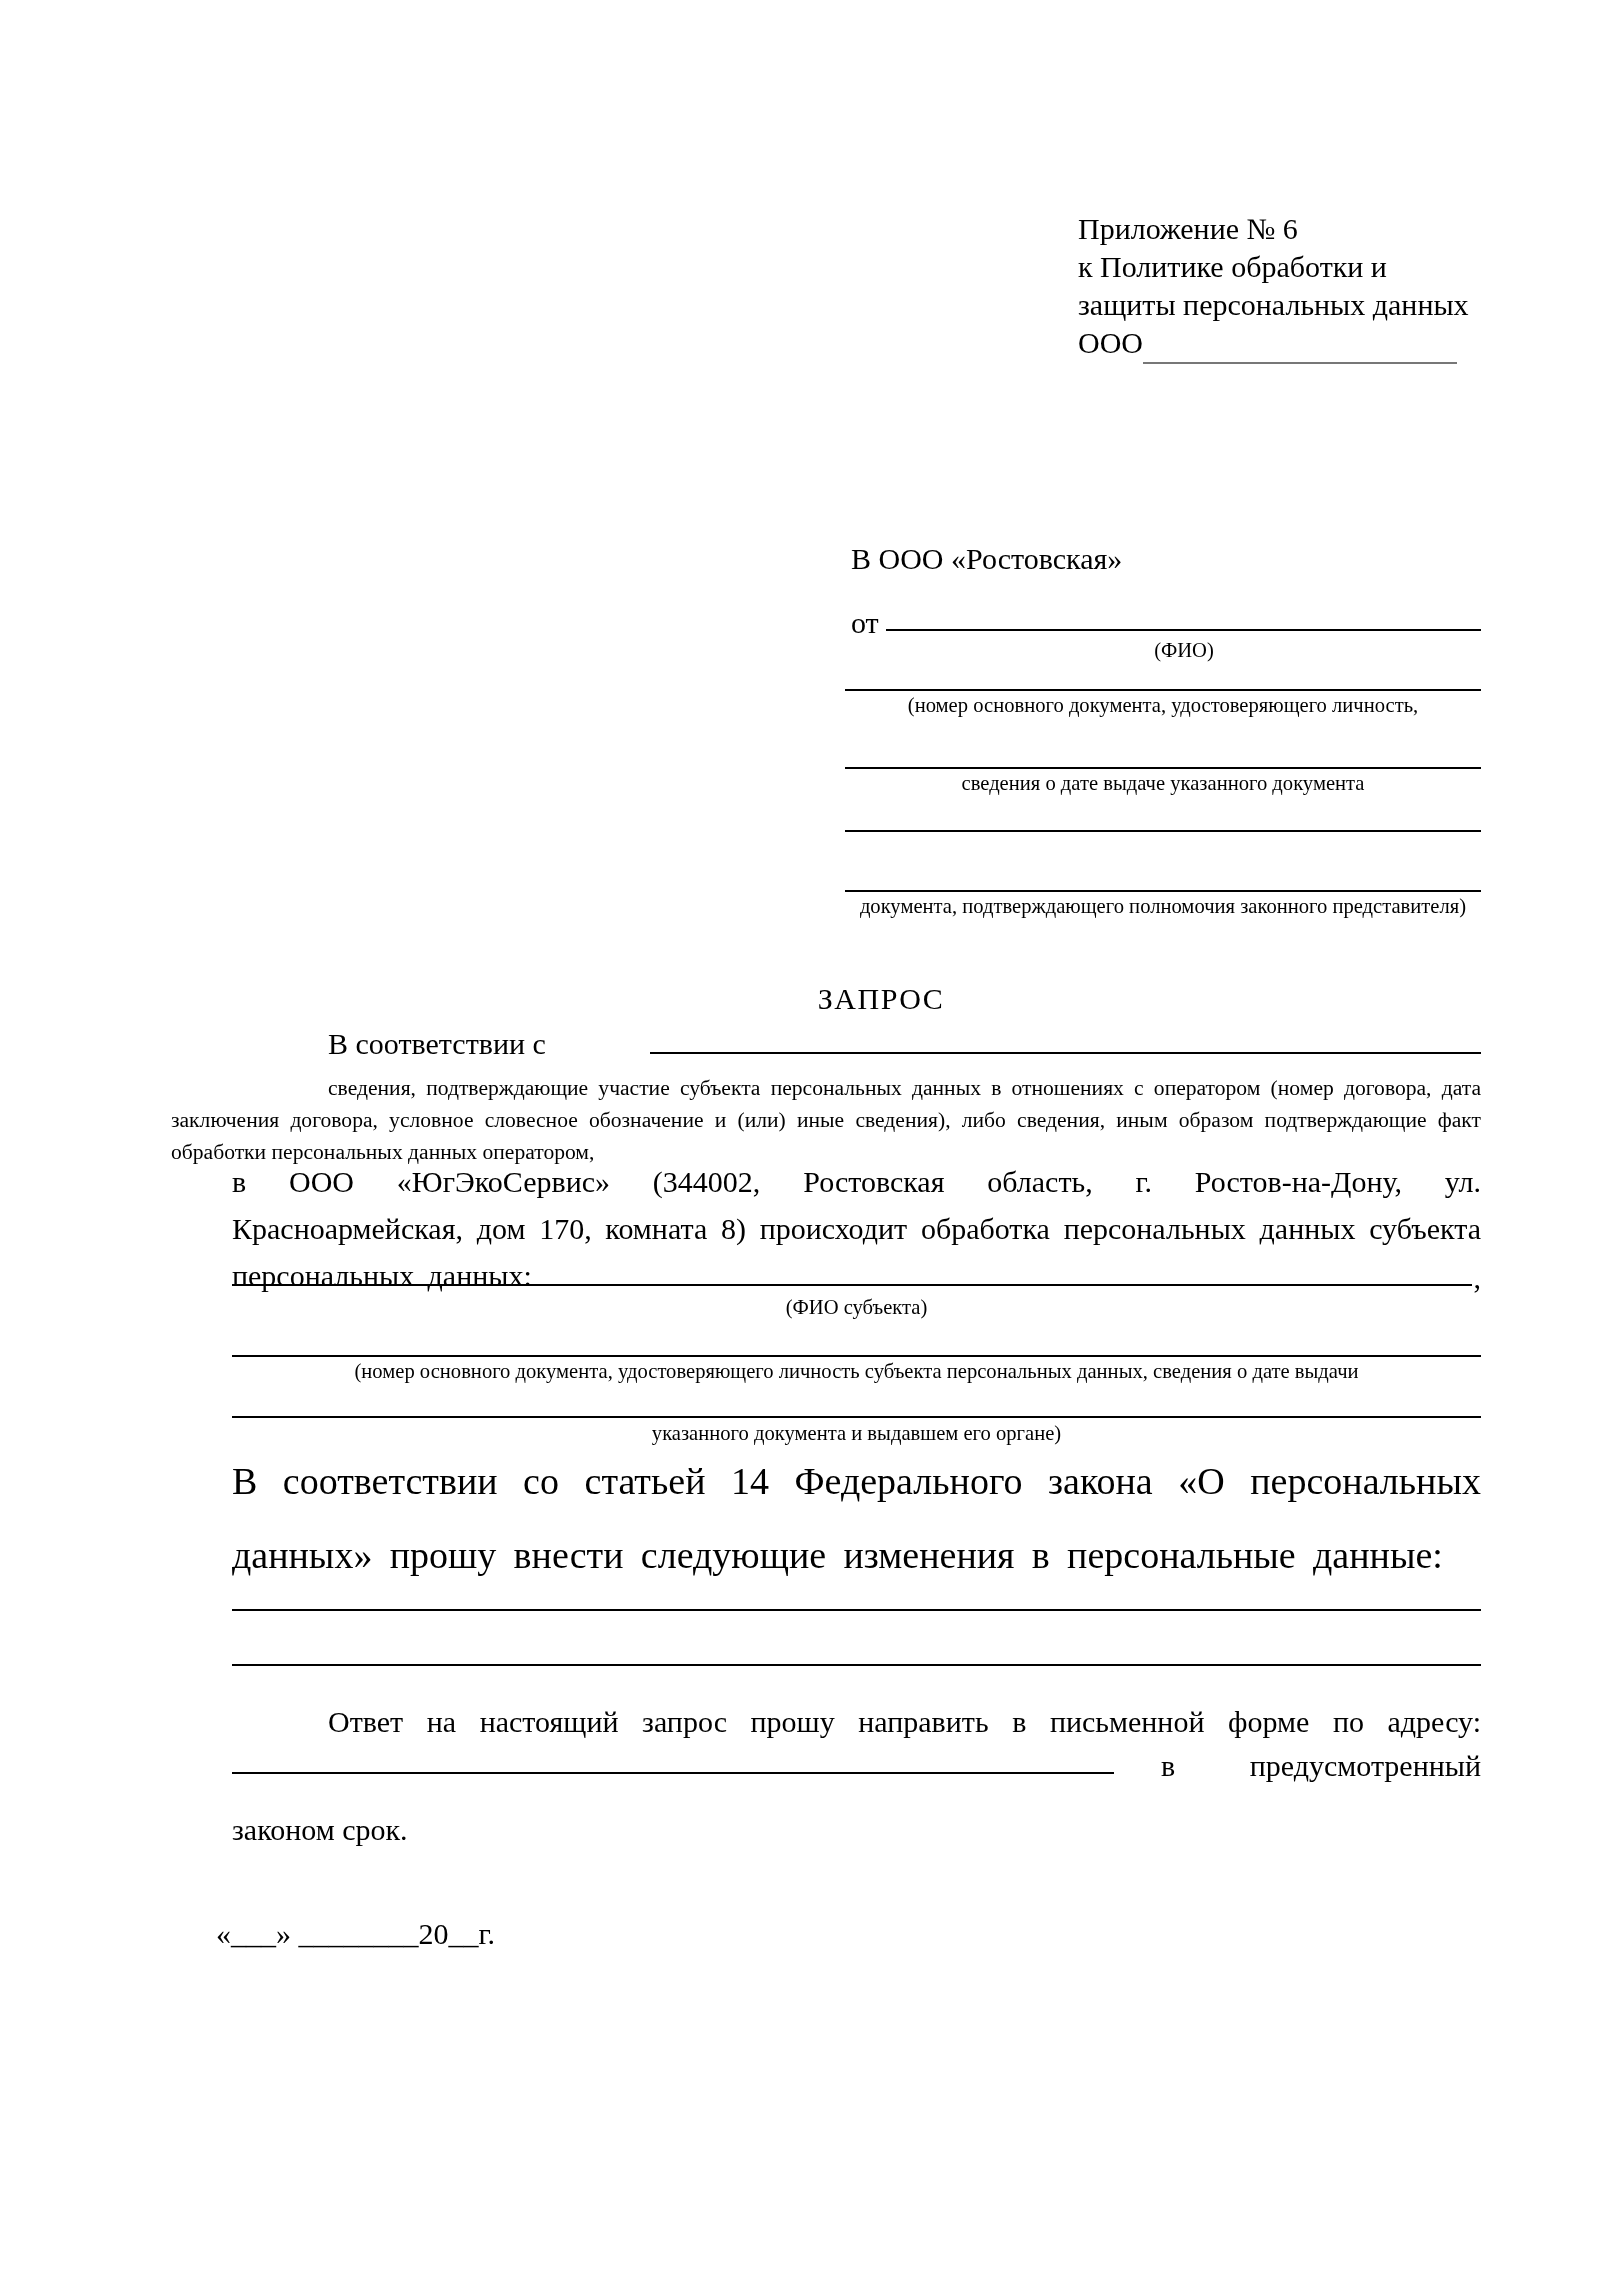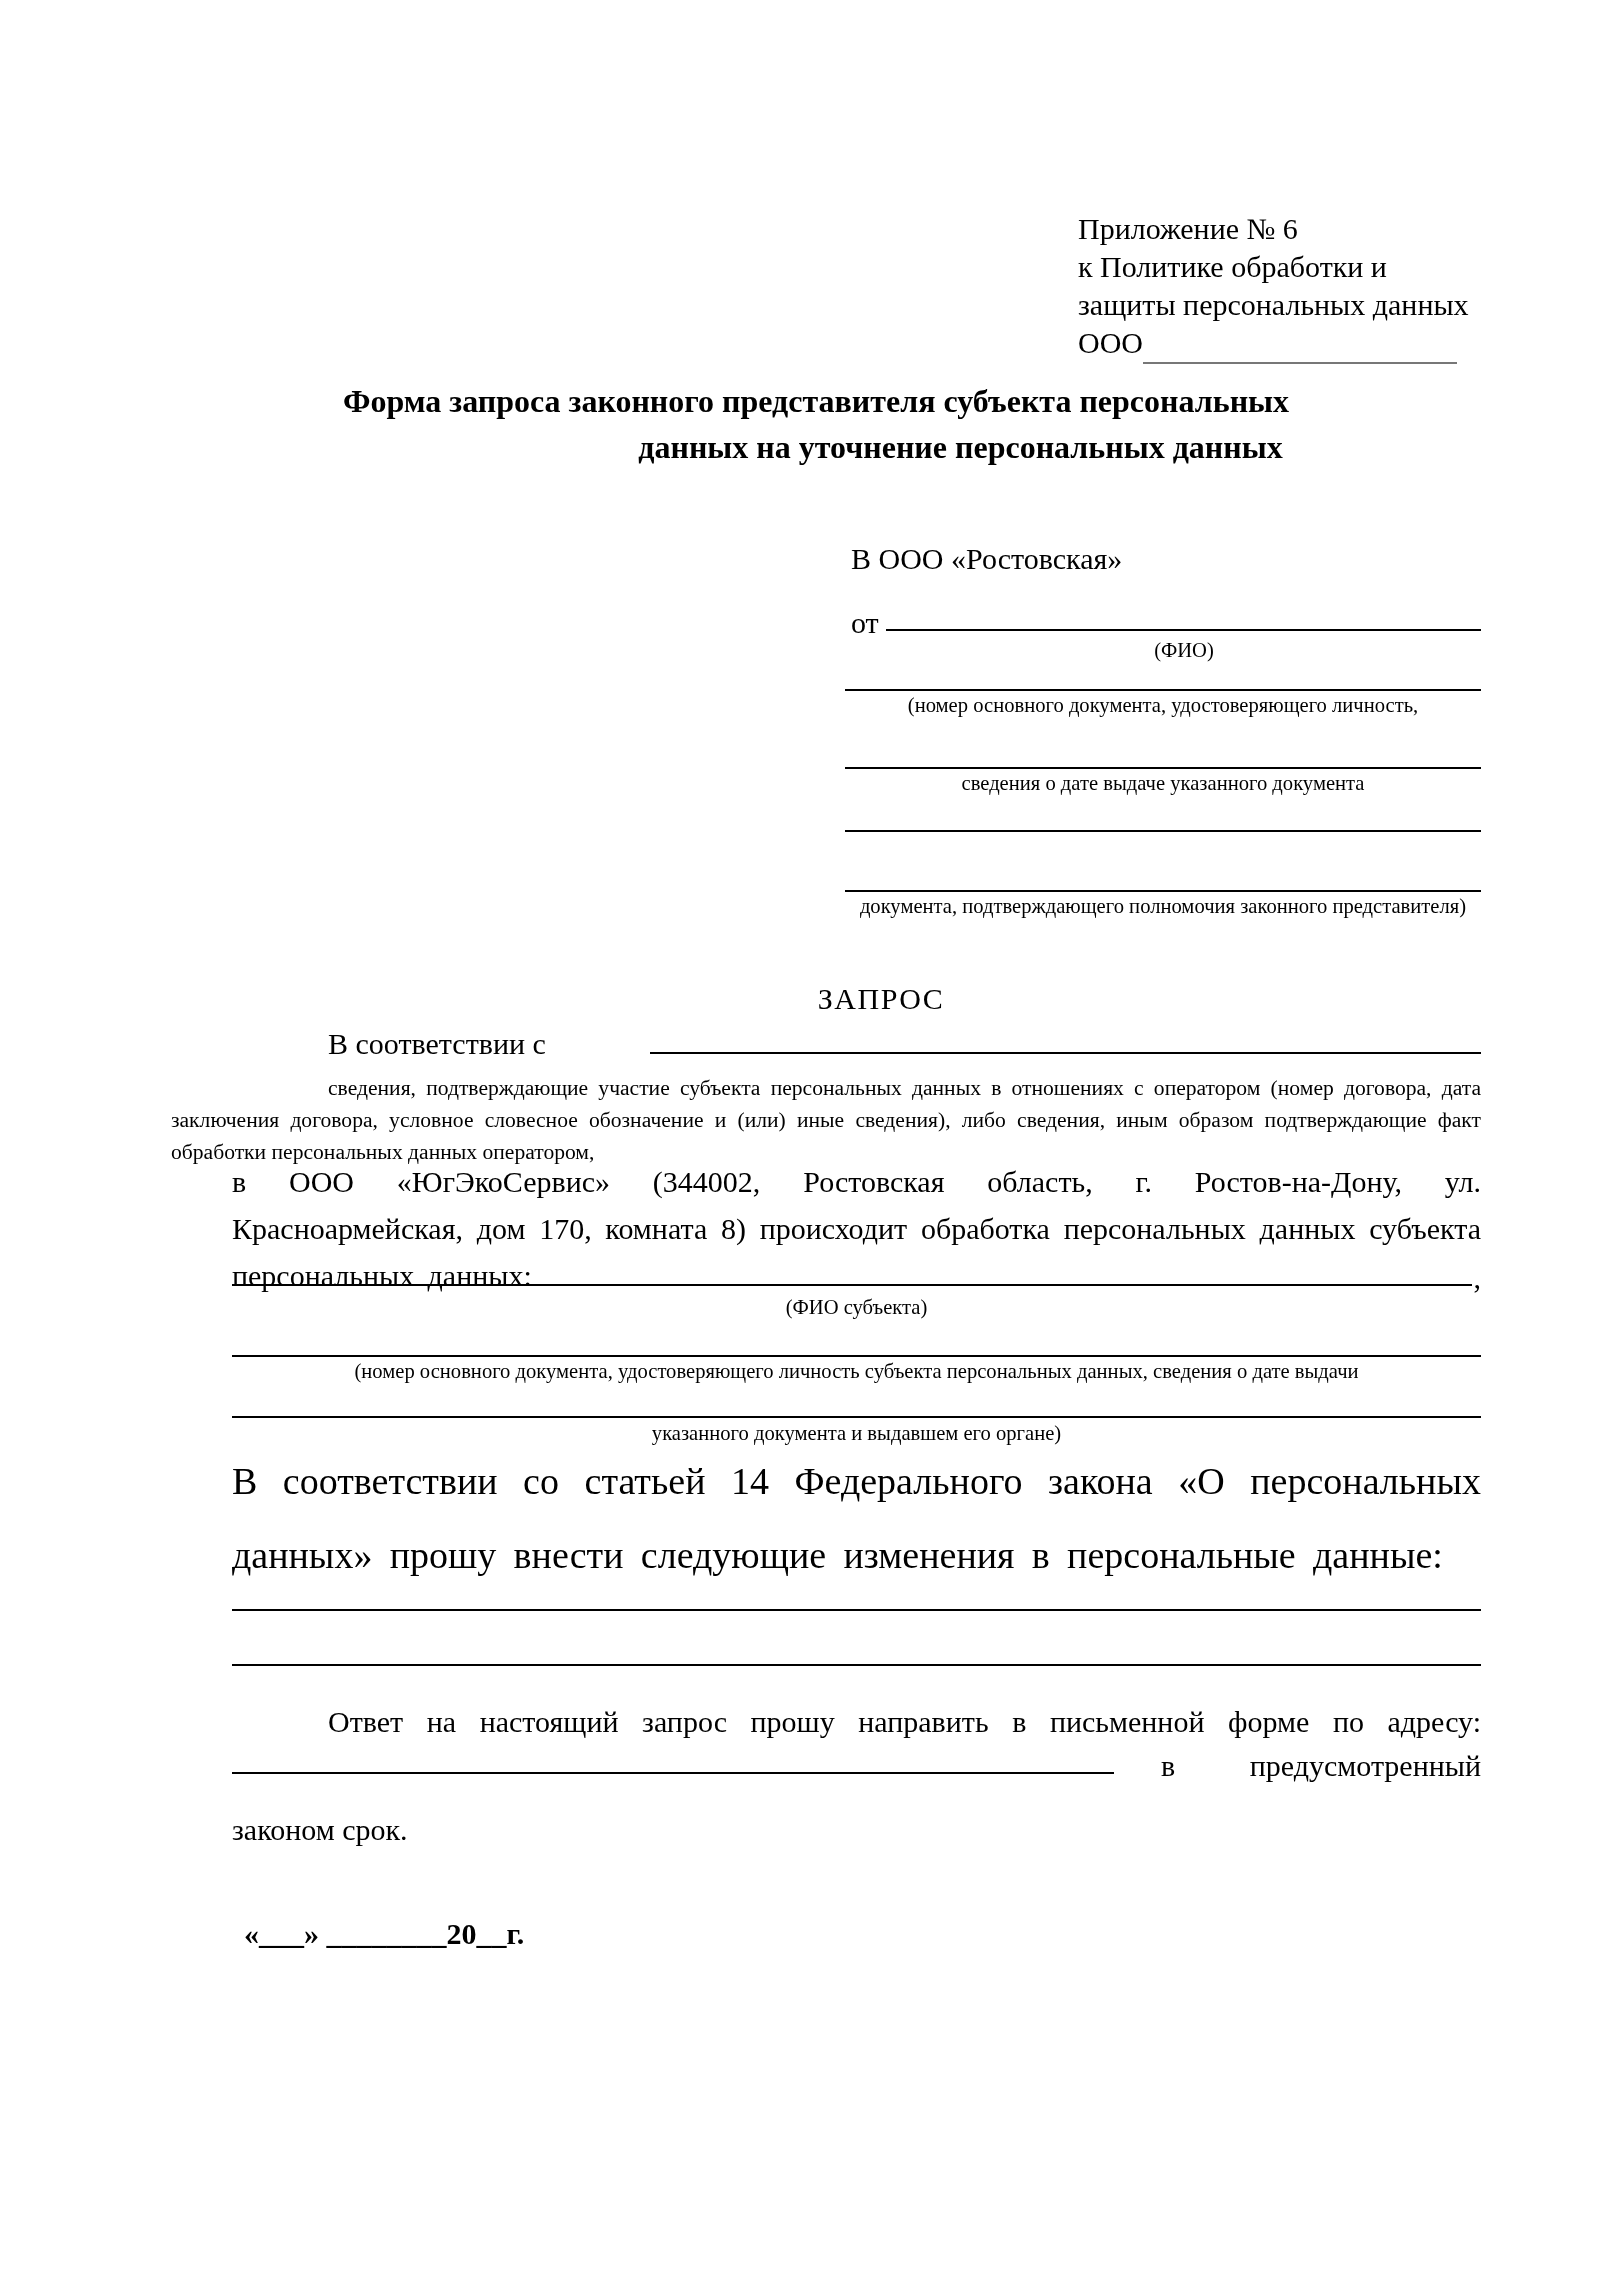--- a/index.html
+++ b/index.html
@@ -52,39 +52,35 @@
   .blank1 { left:232px; top:1609px; width:1249px; }
   .blank2 { left:232px; top:1664px; width:1249px; }
 
   .answer-l1 { left:232px; top:1703px; width:1249px; text-indent:96px; text-align:justify; text-align-last:justify; }
   .answer-row { left:232px; top:1747px; width:1249px; height:32px; }
   .answer-row .fill-line { flex:0 0 882px; }
   .answer-row .w-v { margin-left:47px; }
   .answer-row .w-p { margin-left:auto; }
   .answer-l3 { left:232px; top:1811px; }
 
-  .date-line { left:244px; top:1915px;font-weight:bold; }
+  .date-line { left:216px; top:1915px; }
   .sign-row  { left:916px; top:1915px; width:565px; height:32px; }
 </style>
 </head>
 <body>
 
 <div class="page">
 
   <div class="abs annex t31">
     <div>Приложение № 6</div>
     <div>к Политике обработки и</div>
     <div>защиты персональных данных</div>
     <div><span>ООО</span><span class="ooo-line">&nbsp;</span></div>
   </div>
 
-  <div class="abs title">
-    <div>Форма запроса законного представителя субъекта персональных</div>
-    <div class="title-l2">данных на уточнение персональных данных</div>
-  </div>
 
   <div class="abs to-line t31">В ООО «Ростовская»</div>
 
   <div class="abs from-row lrow t31">
     <span>от</span>&nbsp;
     <span class="fill-line"></span>
   </div>
   <div class="abs fio-cap cap">(ФИО)</div>
 
   <div class="abs ad-line hline" style="top:689px;"></div>

